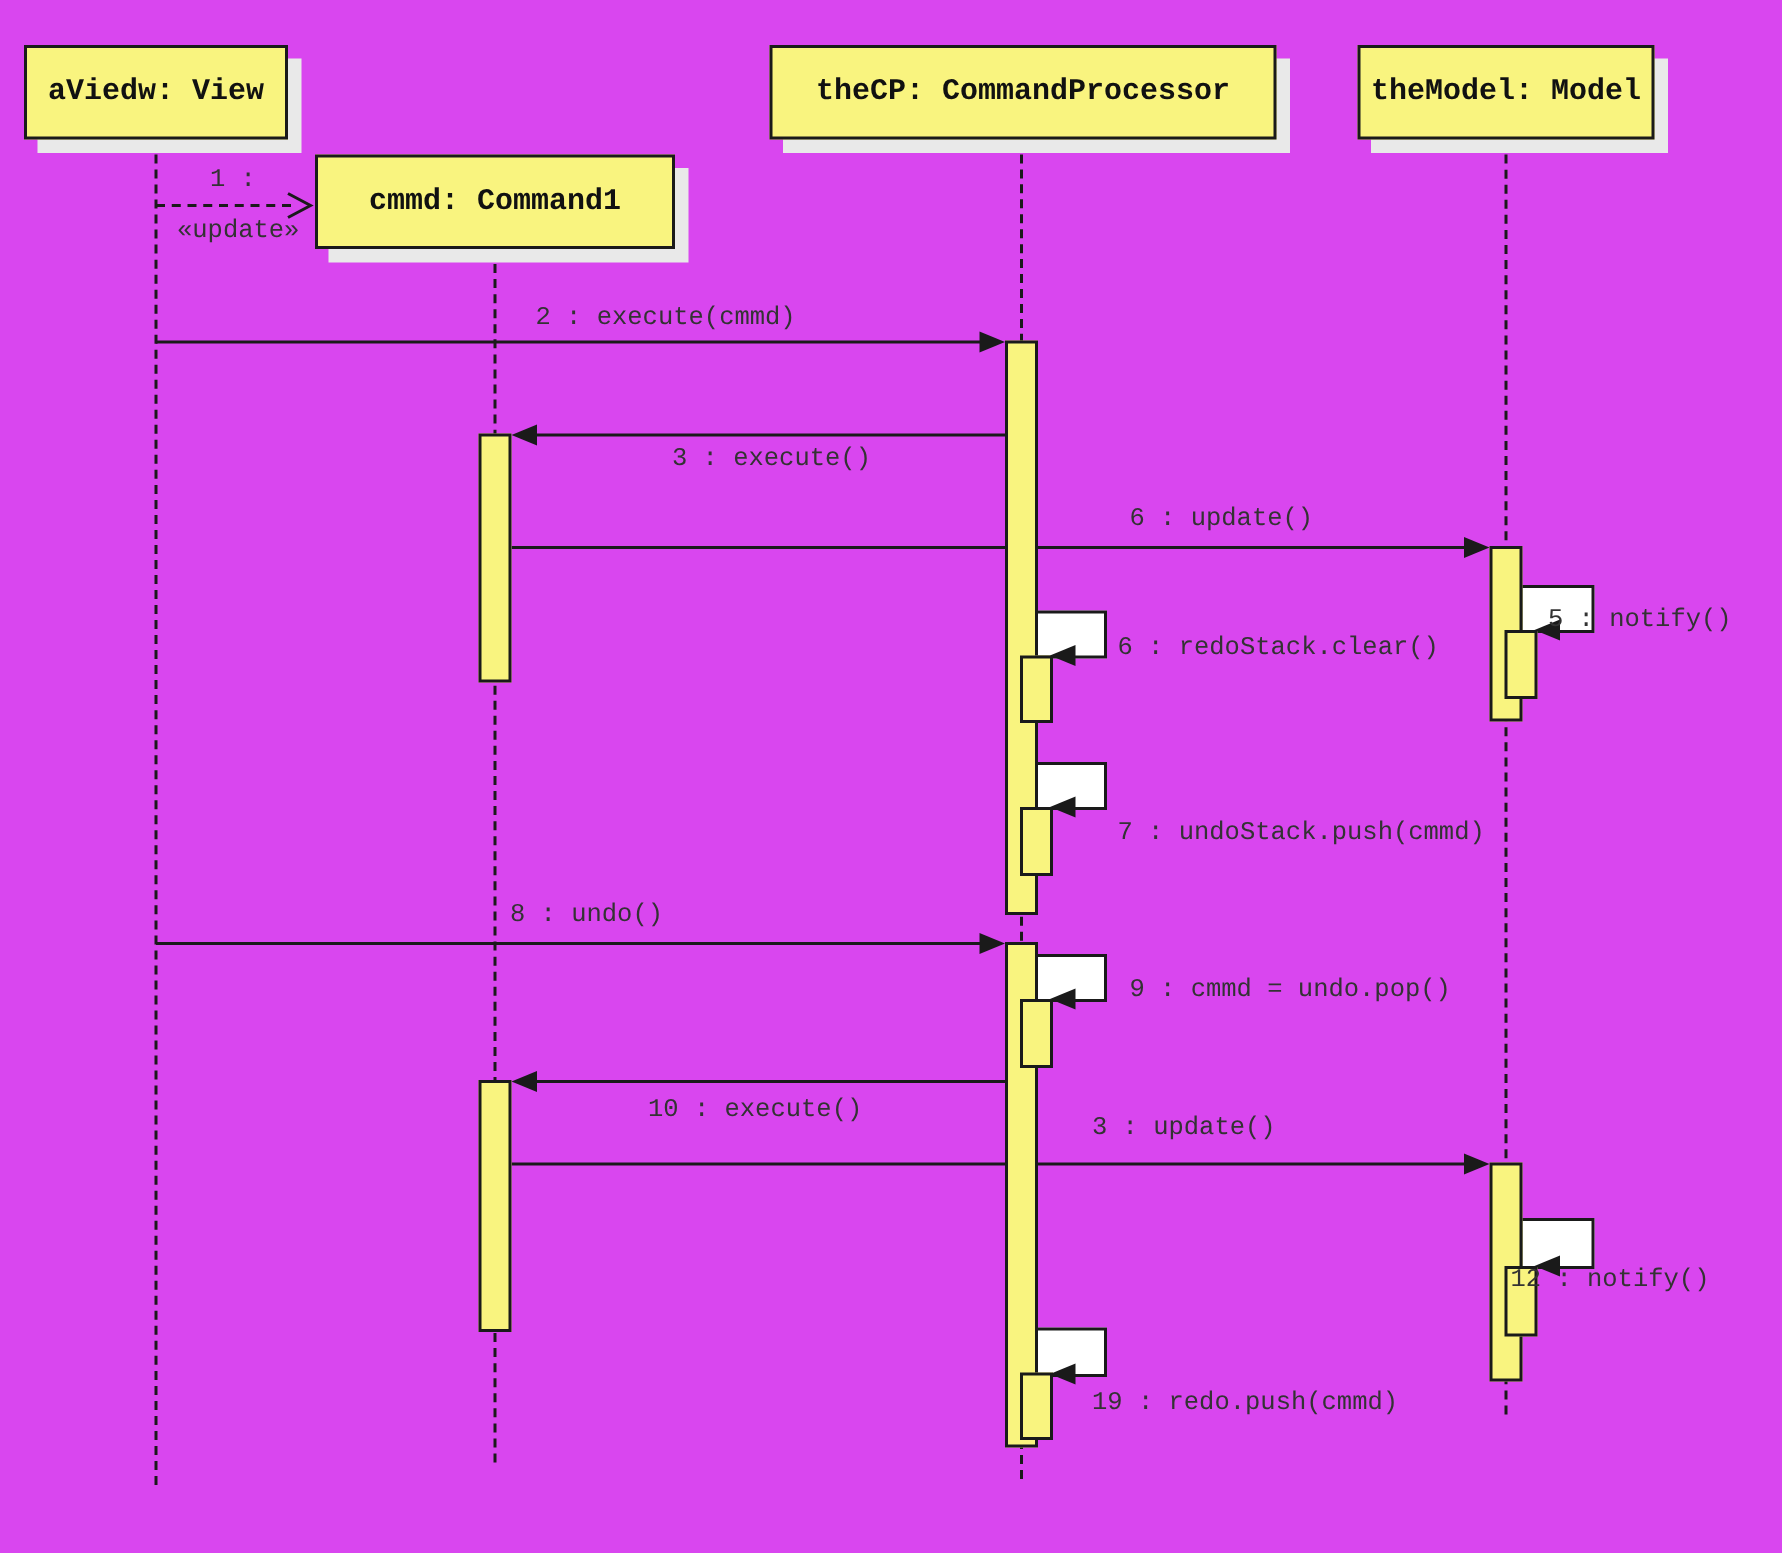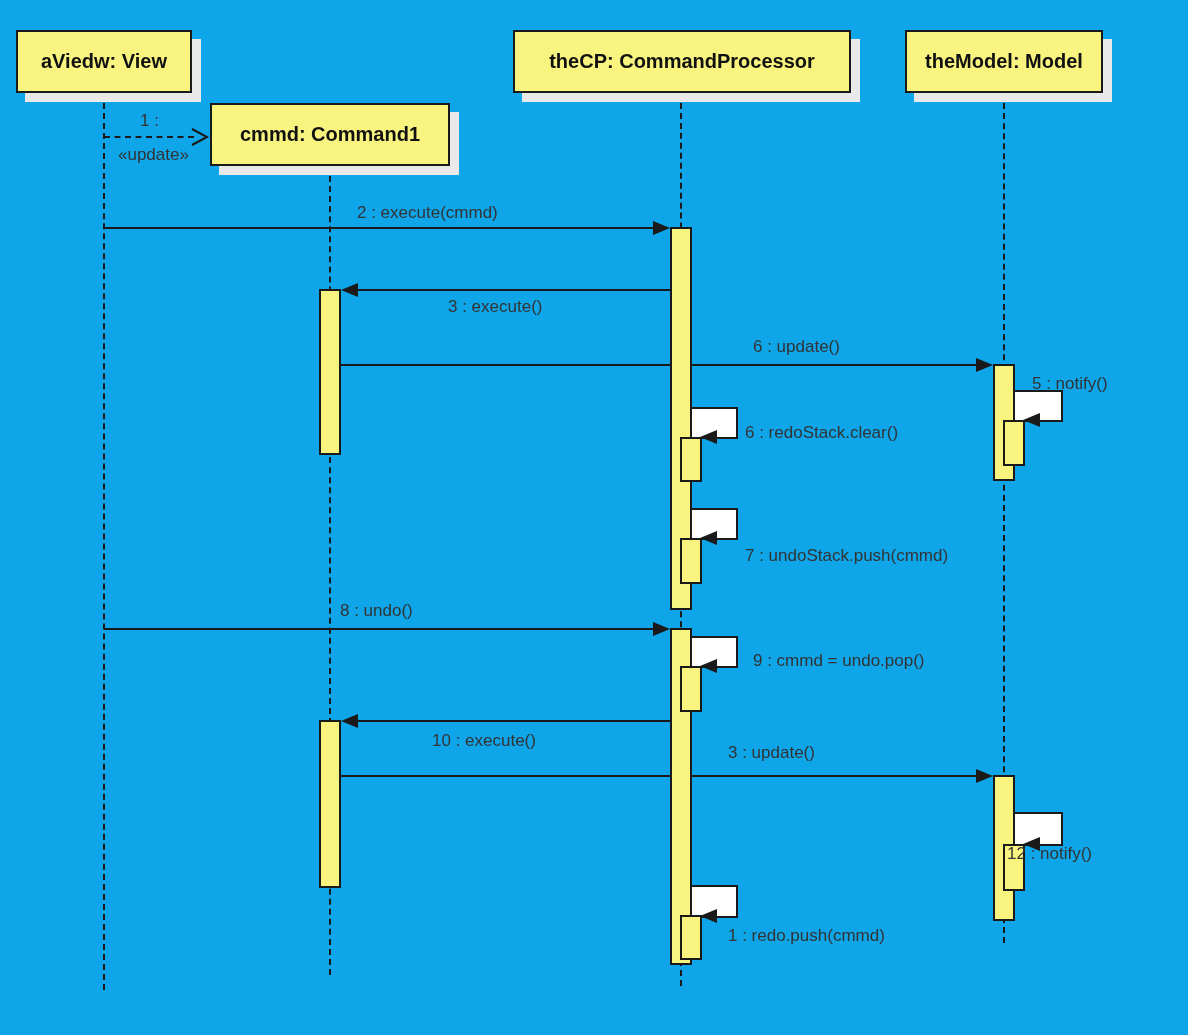--- a/index.html
+++ b/index.html
@@ -1,21 +1,21 @@
 <!DOCTYPE html>
 <html><head>
 <meta charset="utf-8">
 <style>
   html, body { margin: 0; padding: 0; background: #ffffff; }
   .canvas {
     position: relative;
     width: 1188px;
     height: 1035px;
-    background: #0ea5e9;
-    font-family: Liberation Sans, sans-serif;
+    background: #d946ef;
+    font-family: Liberation Mono, monospace;
     overflow: hidden;
   }
   
   .actor-box {
     position: absolute;
     background: #F9F47F;
     border: 2px solid #1a1a1a;
     box-shadow: 9px 9px 0 0 #e9e9e9;
     display: flex;
     align-items: center;
@@ -144,23 +144,23 @@
   </div>
   <div class="actor-box" style="left:905px; top:30px; width:198px; height:63px;">
     <span>theModel: Model</span>
   </div>
 
   <span class="msg-label" style="left:140px; top:111px;">1 :</span>
   <span class="msg-label" style="left:118px; top:145px;">«update»</span>
   <span class="msg-label" style="left:357px;  top:203px;">2 : execute(cmmd)</span>
   <span class="msg-label" style="left:448px;  top:297px;">3 : execute()</span>
   <span class="msg-label" style="left:753px;  top:337px;">6 : update()</span>
-  <span class="msg-label" style="left:1032px; top:374px;">5 : notify()</span>
+  <span class="msg-label" style="left:1032px; top:404px;">5 : notify()</span>
   <span class="msg-label" style="left:745px;  top:423px;">6 : redoStack.clear()</span>
   <span class="msg-label" style="left:745px;  top:546px;">7 : undoStack.push(cmmd)</span>
   <span class="msg-label" style="left:340px;  top:601px;">8 : undo()</span>
   <span class="msg-label" style="left:753px;  top:651px;">9 : cmmd = undo.pop()</span>
   <span class="msg-label" style="left:432px;  top:731px;">10 : execute()</span>
   <span class="msg-label" style="left:728px;  top:743px;">3 : update()</span>
   <span class="msg-label" style="left:1007px; top:820px;margin-top:24px;">12 : notify()</span>
-  <span class="msg-label" style="left:728px;  top:926px;">1 : redo.push(cmmd)</span>
+  <span class="msg-label" style="left:728px;  top:926px;">19 : redo.push(cmmd)</span>
 
 </div>
 
 </body></html>

